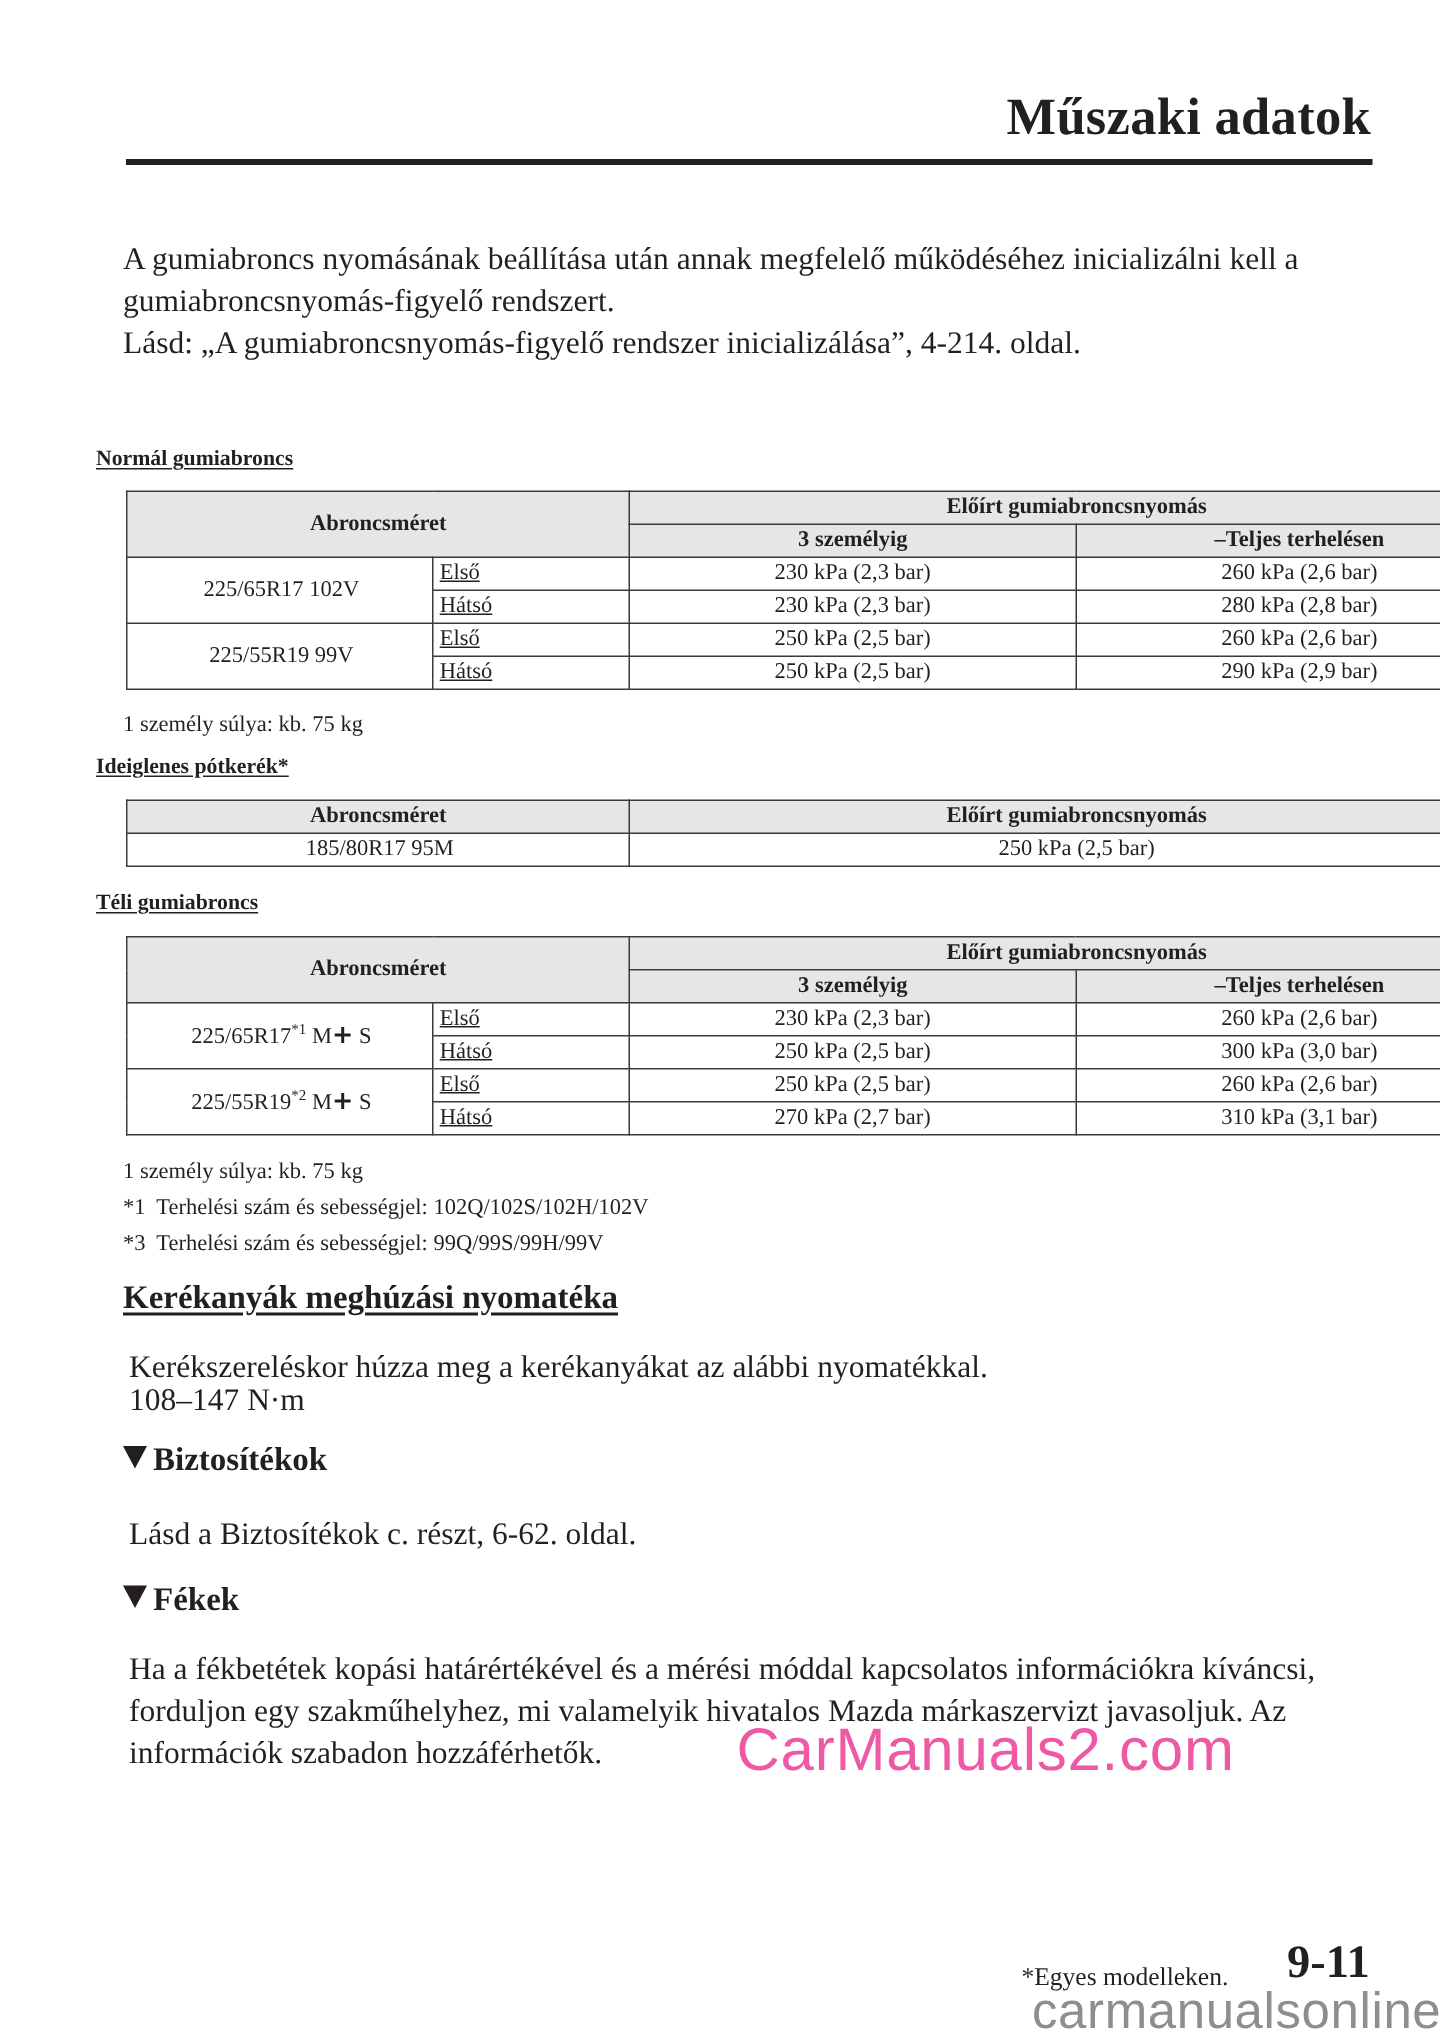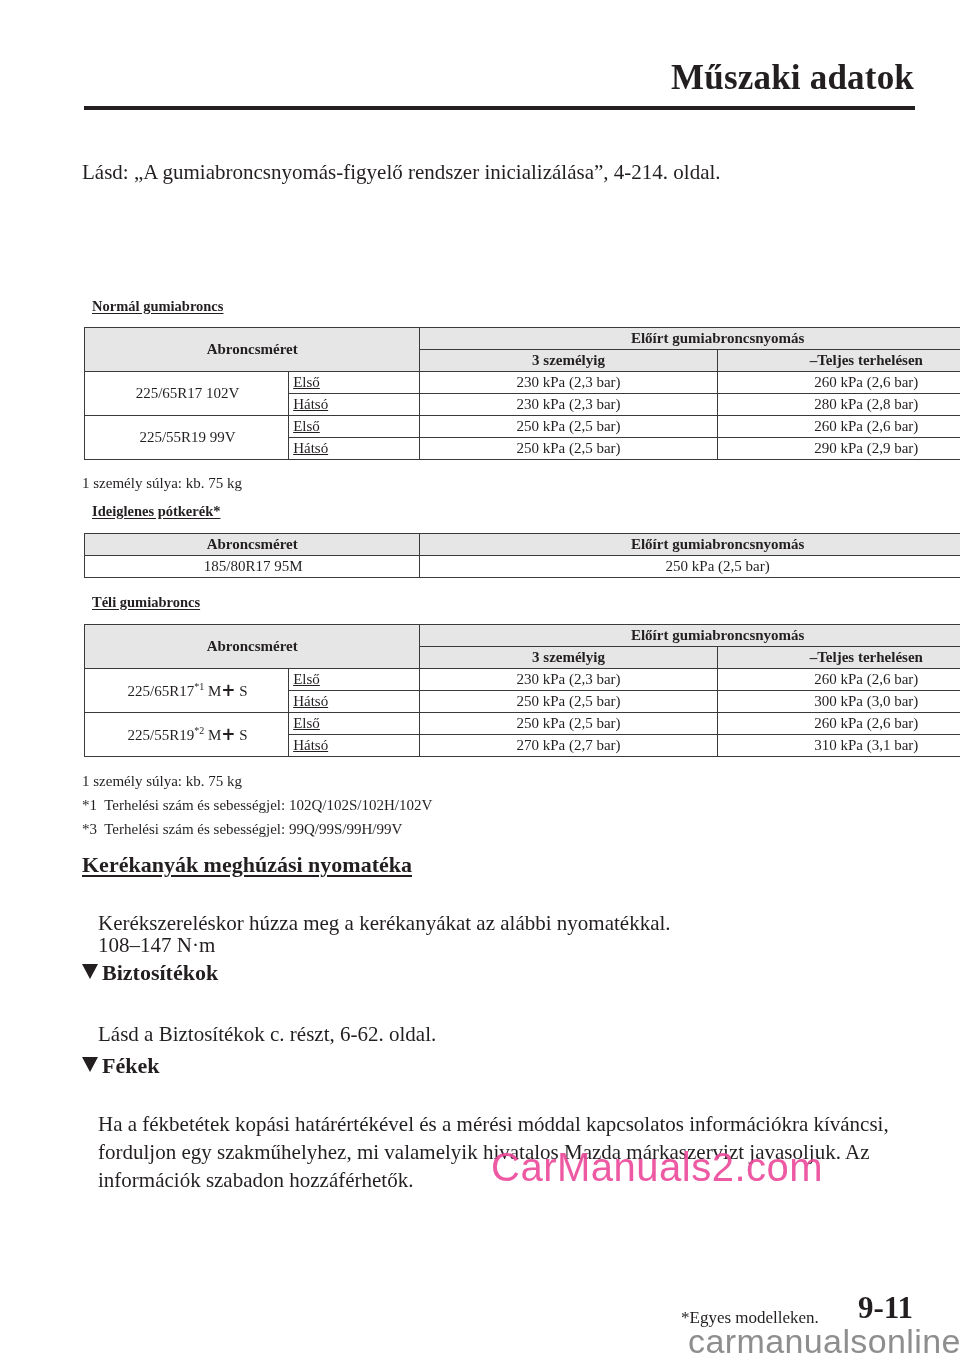--- a/index.html
+++ b/index.html
@@ -6,57 +6,58 @@
     body { width: 960px; height: 1362px; position: relative; overflow: hidden;
            font-family: "Liberation Serif", "DejaVu Serif", serif; color: #231f20; }
 
     .header-title { position: absolute; right: 46px; top: 58px; font-size: 35px; font-weight: bold;
                     letter-spacing: 0.2px; }
     .header-rule { position: absolute; left: 84px; width: 831px; top: 106px; height: 4px; background: #231f20; }
 
     .intro { position: absolute; left: 82px; top: 158px; width: 840px; font-size: 21px; line-height: 28px; }
     .intro p { margin: 0; }
 
-    .sub-label { position: absolute; left: 92px; font-size: 14.5px; font-weight: bold; text-decoration: underline;
+    .sub-label { position: absolute; left: 64px; font-size: 14.5px; font-weight: bold; text-decoration: underline;
                  text-underline-offset: 2px; }
 
     table.spec { position: absolute; left: 84px; width: 932px; border-collapse: collapse;
                  font-size: 15px; }
     table.spec td, table.spec th { border: 1.5px solid #3a3a3a; padding: 0 4px; height: 21px; line-height: 21px; }
     table.spec th { background: #e6e6e6; font-weight: bold; text-align: center; }
     table.spec td.size { text-align: center; padding-left: 6px; }
     table.spec td.pos { text-align: left; padding-left: 4px; text-decoration: underline; }
     table.spec td.val { text-align: center; }
     .plus { font-family: "DejaVu Sans", sans-serif; font-weight: bold; font-size: 17px; }
     sup { font-size: 10px; line-height: 0; }
 
     .note { position: absolute; left: 82px; font-size: 15px; }
 
     .section-heading { position: absolute; left: 82px; font-size: 22px; font-weight: bold; }
     .section-heading.underlined { text-decoration: underline; text-underline-offset: 3px; }
     .tri { display: inline-block; width: 0; height: 0; border-left: 8px solid transparent; border-right: 8px solid transparent;
            border-top: 15px solid #231f20; margin-right: 4px; vertical-align: 1px; }
 
-    .body-text { position: absolute; left: 82px; width: 840px; font-size: 21px; line-height: 28px; margin: 16px; }
+    .body-text { position: absolute; left: 82px; width: 840px; font-size: 21px; line-height: 28px; margin: 4px; }
 
     .watermark { position: absolute; left: 491px; top: 1145px; font-family: "Liberation Sans", sans-serif;
                  font-size: 40px; color: #ec4899; opacity: 0.9; letter-spacing: 0.5px; }
 
     .footer-note { position: absolute; left: 681px; top: 1308px; font-size: 17px; }
     .page-number { position: absolute; left: 858px; top: 1290px; font-size: 31px; font-weight: bold; }
     .footer-watermark { position: absolute; left: 688px; top: 1322px; font-family: "Liberation Sans", sans-serif;
                         font-size: 34px; color: #8e8e8e; letter-spacing: 0.4px; }
   </style>
 </head>
 <body>
 
 <div class="header-title">Műszaki adatok</div>
 <div class="header-rule"></div>
 
 <div class="intro">
+  <p>A gumiabroncs nyomásának beállítása után annak megfelelő működéséhez inicializálni kell a gumiabroncsnyomás-figyelő rendszert.</p>
   <p>Lásd: „A gumiabroncsnyomás-figyelő rendszer inicializálása”, 4-214. oldal.</p>
 </div>
 
 <div class="sub-label" style="top:298px;">Normál gumiabroncs</div>
 <table class="spec" style="top:327px;">
   <colgroup>
       <col style="width:182px">
       <col style="width:117px">
       <col style="width:265px">
       <col style="width:266px">

